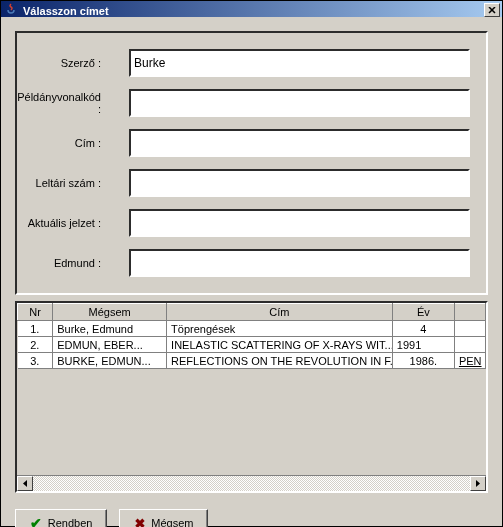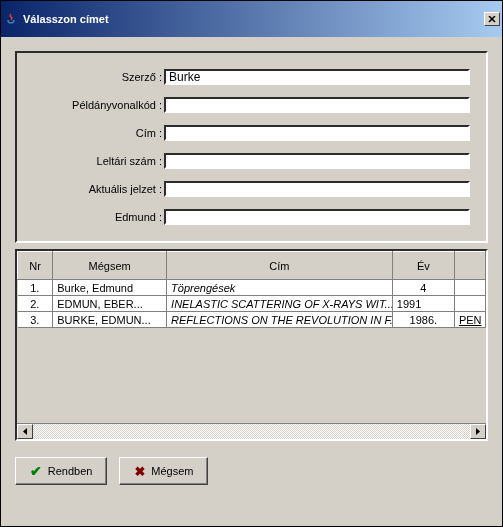--- a/index.html
+++ b/index.html
@@ -12,24 +12,24 @@
   }
   .window {
     width: 503px;
     height: 527px;
     background: #d4d0c8;
     border: 1px solid #000;
     display: flex;
     flex-direction: column;
   }
   .titlebar {
-    height: 36px;
+    height: 26px;
     background: linear-gradient(to right, #0a246a, #a6caf0);
     display: flex;
-    align-items: center;
+    align-items: flex-end;
     padding: 0 2px;
     color: #fff;
     font-weight: bold;
   }
   .titlebar .icon {
     width: 16px; height: 16px;
     margin-right: 4px;
     display: flex; align-items: center; justify-content: center;
   }
   .titlebar .title { flex: 1; }
@@ -59,36 +59,37 @@
     padding: 16px 16px 16px 0;
     background: #d4d0c8;
   }
   .form-row {
     display: flex;
     align-items: center;
     margin-bottom: 12px;
   }
   .form-row:last-child { margin-bottom: 0; }
   .form-row label {
-    width: 147px;
+    width: 104px;
     text-align: right;
-    padding-right: 2px;
+    padding-right: 20px;
     color: #000;
   }
   .form-row input {
     flex: 1;
-    height: 16px;
+    height: 28px;
     font-family: inherit;
     font-size: 12px;
     padding: 2px 3px;
     border: 2px inset #fff;
     border-top-color: #808080;
     border-left-color: #808080;
     background: #fff;
     outline: none;
+    margin-left: 8px;
   }
   .table-panel {
     margin-top: 6px;
     border: 2px inset #fff;
     border-top-color: #808080;
     border-left-color: #808080;
     background: #d4d0c8;
     display: flex;
     flex-direction: column;
     height: 192px;
@@ -107,37 +108,37 @@
   thead th {
     background: #d4d0c8;
     border: 1px solid;
     border-top-color: #fff;
     border-left-color: #fff;
     border-right-color: #808080;
     border-bottom-color: #808080;
     font-weight: normal;
     padding: 2px 4px;
     text-align: center;
-    height: 28px;
+    height: 17px;
     overflow: hidden;
     white-space: nowrap;
   }
   tbody td {
     border-right: 1px solid #808080;
     border-bottom: 1px solid #808080;
     padding: 1px 4px;
     background: #fff;
     white-space: nowrap;
     overflow: hidden;
     text-overflow: clip;
     height: 16px;
   }
   .col-nr { width: 34px; text-align: center; }
   .col-szerzo { width: 110px; }
-  .col-cim { width: 218px; font-style: italic; }
+  .col-cim { width: 218px; }
   .col-ev { width: 60px; text-align: center; }
   .col-extra { width: 30px; text-decoration: underline; }
   .hscroll {
     height: 16px;
     background: #d4d0c8;
     display: flex;
     border-top: 1px solid #808080;
   }
   .sb-btn {
     width: 16px; height: 15px;

